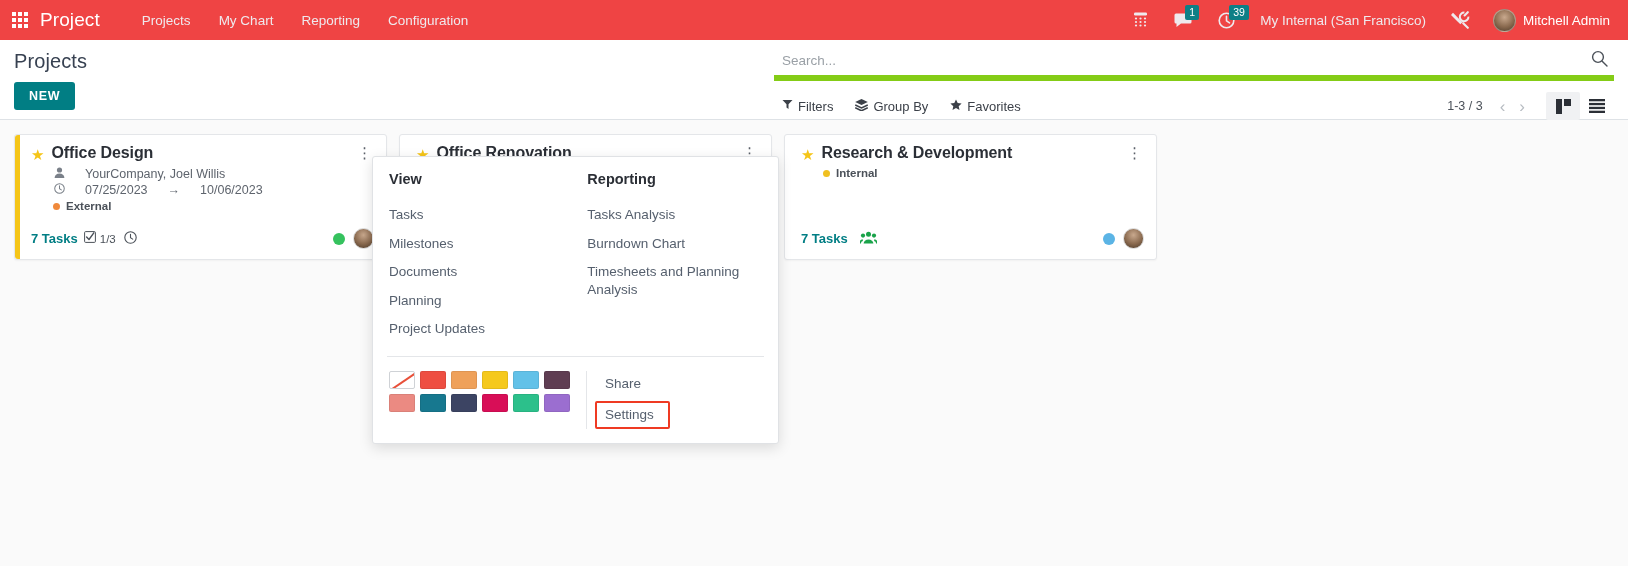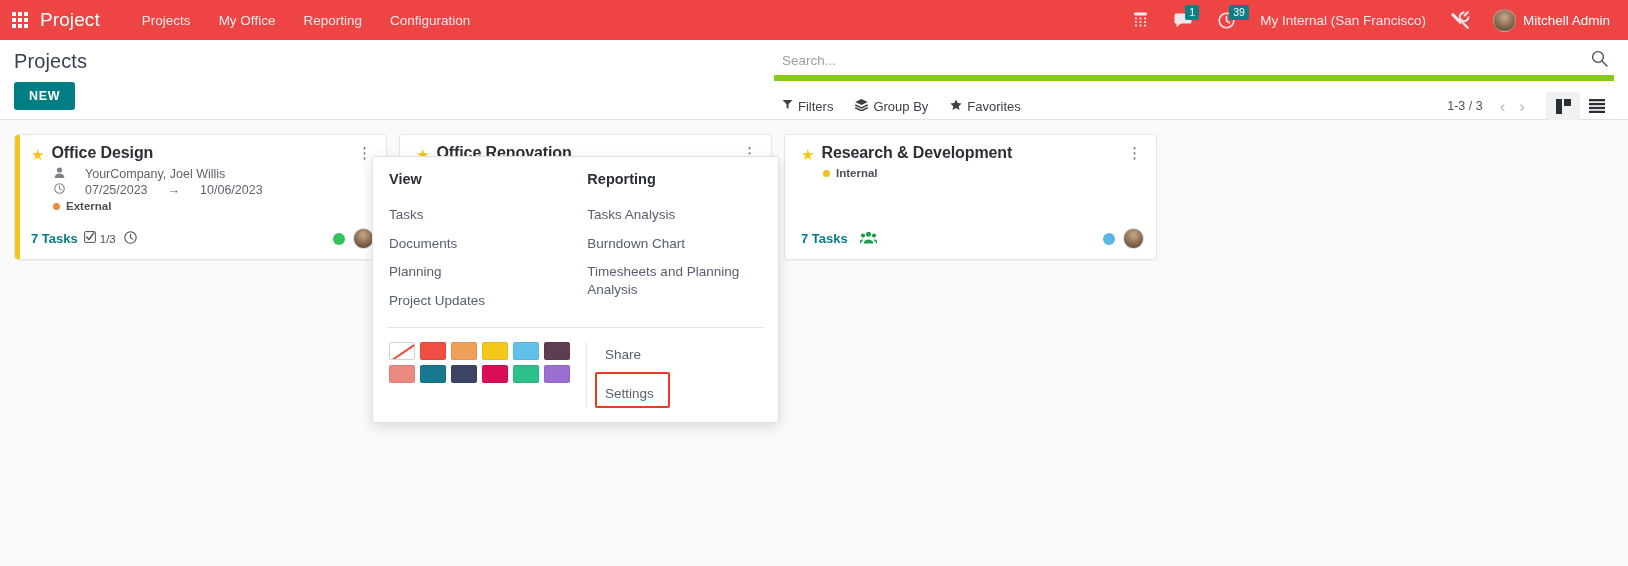--- a/index.html
+++ b/index.html
@@ -231,21 +231,21 @@
     width: 36px; height: 1.5px; background: #e8503a;
     transform: rotate(-34deg); transform-origin: center;
   }
   .dd-actions { border-left: 1px solid #e4e6e9; padding: 0 16px; flex: 1.05; }
   .dd-action {
     font-size: 13.5px; color: #56606e; padding: 5px 0 6px 2px; cursor: pointer;
   }
   .dd-action.highlight {
     border: 2px solid #ef3a23;
     border-radius: 2px;
-    padding: 12px 14px 5px 8px;
+    padding: 4px 14px 5px 8px;
     display: inline-block;
     margin-top: 4px;
     margin-left: -8px;
   }
 </style>
 </head>
 <body>
 
 <div class="navbar">
   <div class="apps-grid">
@@ -257,21 +257,21 @@
         <i></i>
         <i></i>
         <i></i>
         <i></i>
         <i></i>
       </div>
   </div>
   <div class="brand">Project</div>
   <div class="nav-menu">
     <div class="nav-item">Projects</div>
-    <div class="nav-item">My Office</div>
+    <div class="nav-item">My Chart</div>
     <div class="nav-item">Reporting</div>
     <div class="nav-item">Configuration</div>
   </div>
 
   <div class="nav-right">
     <div class="nav-icon">
       <svg width="15" height="17" viewBox="0 0 15 17">
         <rect x="1" y="0.5" width="13" height="3" rx="1.2" fill="#efe9ed"></rect>
         <g fill="#efe9ed">
           <circle cx="3" cy="6.5" r="1.1"></circle>
@@ -487,20 +487,21 @@
         <span class="avatar-sm"></span>
       </span>
     </div>
   </div>
 
   <div class="dropdown">
     <div class="dd-cols">
       <div class="dd-col">
         <div class="dd-head">View</div>
         <div class="dd-item">Tasks</div>
+        <div class="dd-item">Milestones</div>
         <div class="dd-item">Documents</div>
         <div class="dd-item">Planning</div>
         <div class="dd-item">Project Updates</div>
       </div>
       <div class="dd-col right">
         <div class="dd-head">Reporting</div>
         <div class="dd-item">Tasks Analysis</div>
         <div class="dd-item">Burndown Chart</div>
         <div class="dd-item">Timesheets and Planning Analysis</div>
       </div>

